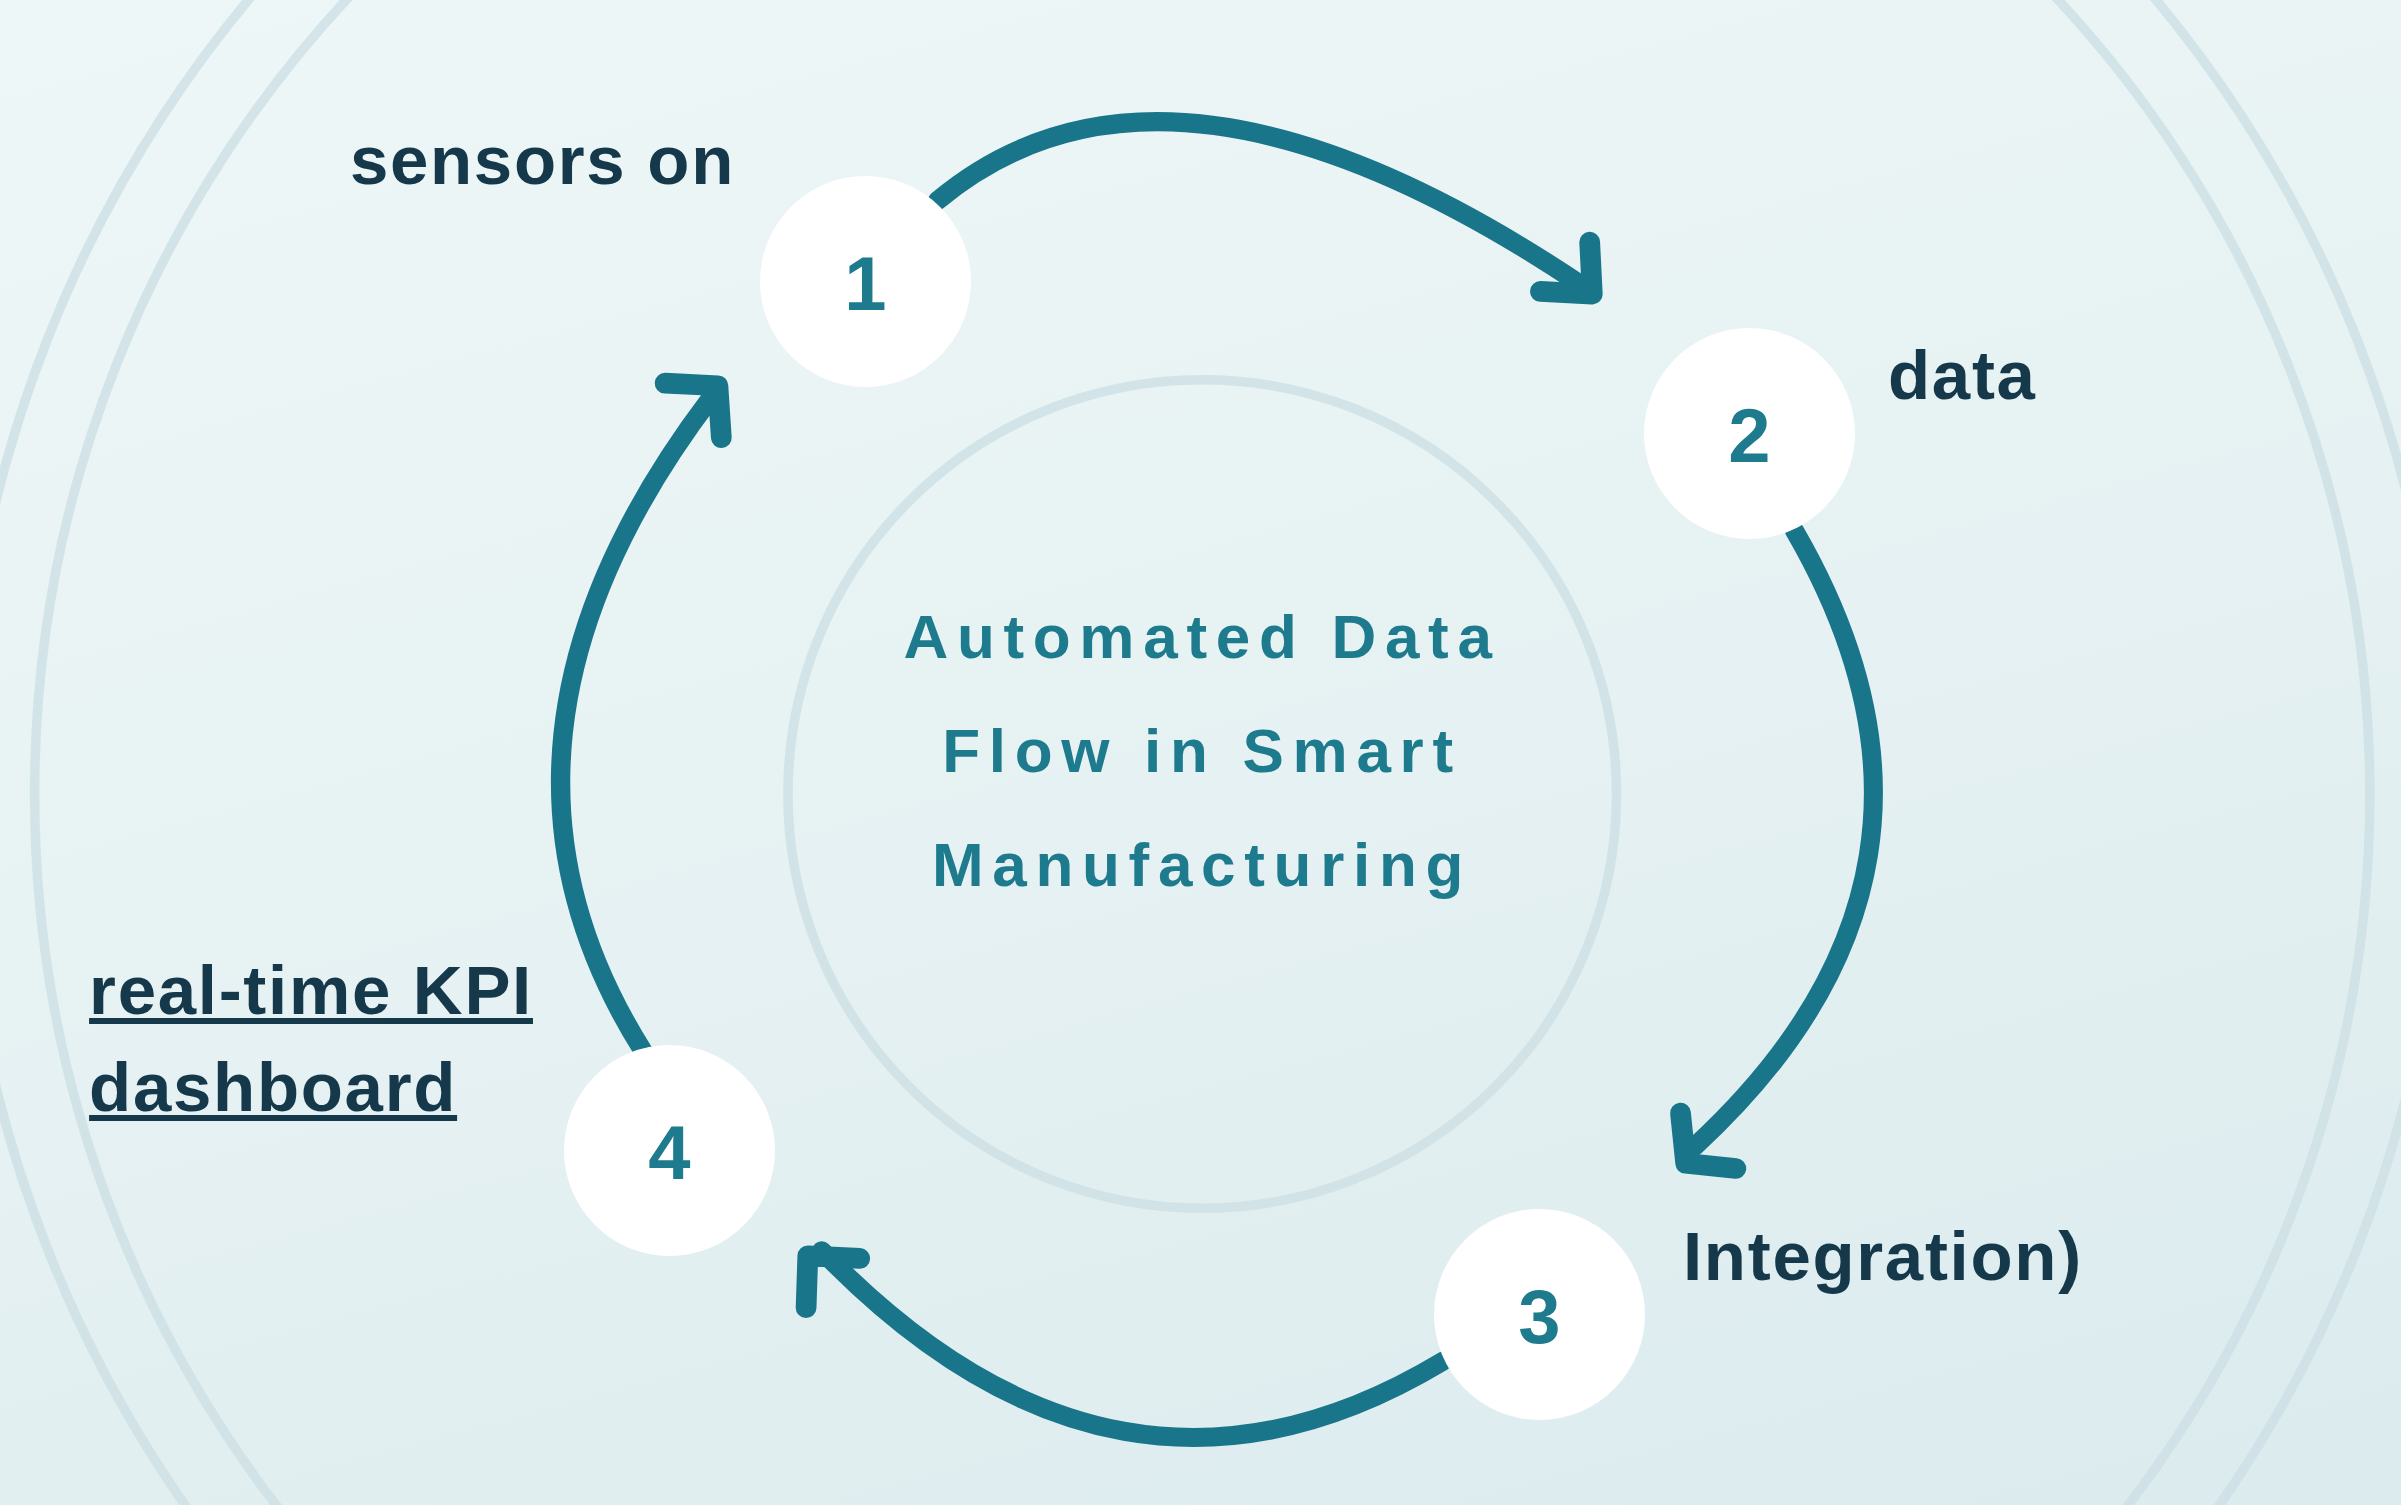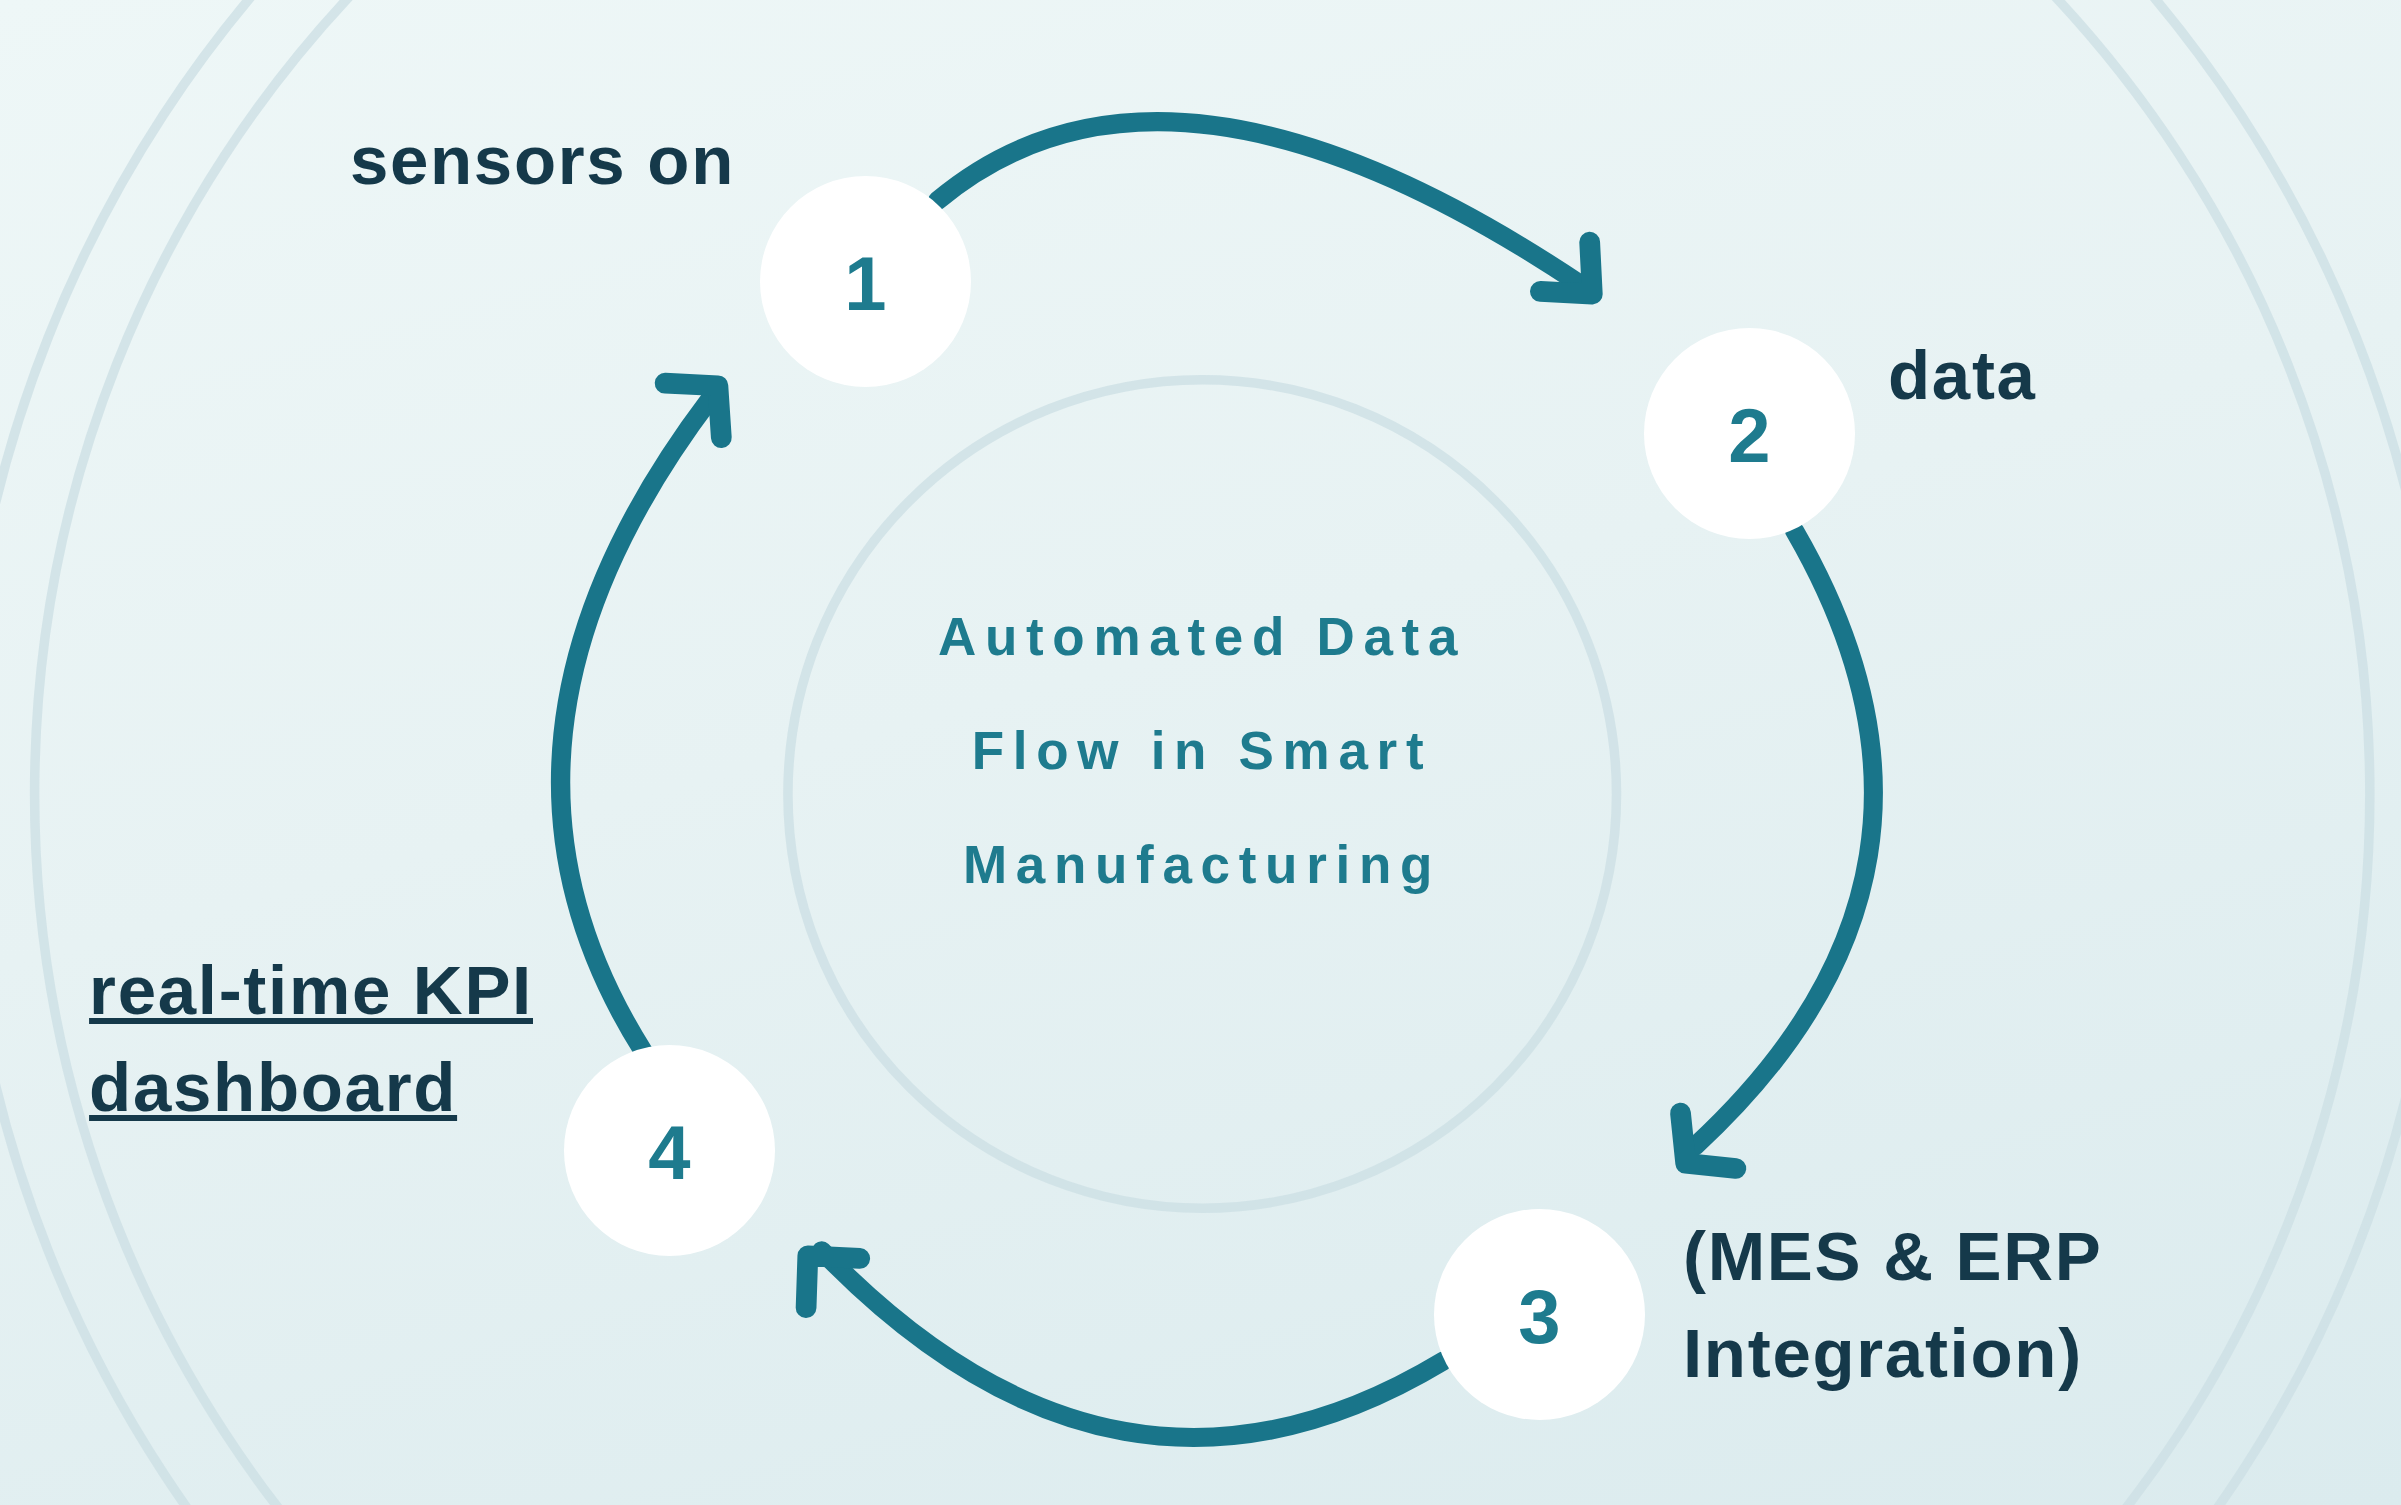--- a/index.html
+++ b/index.html
@@ -16,21 +16,21 @@
   .node{
     position:absolute;width:211px;height:211px;border-radius:50%;
     display:flex;align-items:center;justify-content:center;
   }
   .num{font-size:76px;font-weight:700;line-height:1;transform:translateY(1.7px);}
   .label{position:absolute;font-size:69px;font-weight:700;line-height:97px;letter-spacing:1.7px;white-space:nowrap;}
   .label .line{display:block;}
   .align-right{text-align:left;}
   .title{
     position:absolute;top:580px;left:1202px;transform:translateX(-50%);
-    font-size:53px;font-weight:700;line-height:114px;letter-spacing:8.7px;
+    font-size:62px;font-weight:700;line-height:114px;letter-spacing:8.7px;
     text-align:center;white-space:nowrap;
   }
   .title .line{display:block;}
   .node-1{left:760px;top:176px;}
   .node-2{left:1644px;top:328px;}
   .node-3{left:1434px;top:1209px;}
   .node-4{left:564px;top:1045px;}
   .label-1{top:112px;right:1666px;}
   .label-2{top:327px;left:1888px;}
   .label-3{top:1208px;left:1683px;}
@@ -78,21 +78,20 @@
     <span class="num" style="color: rgb(30, 123, 142);">4</span>
   </div>
 
   <div class="label label-1 align-right" style="color: rgb(21, 57, 74);">
     <span class="line">sensors on</span>
   </div>
   <div class="label label-2" style="color: rgb(21, 57, 74);">
     <span class="line">data</span>
   </div>
   <div class="label label-3" style="color: rgb(21, 57, 74);">
-    <span class="line">(MES &amp; ERP</span>
     <span class="line">Integration)</span>
   </div>
   <div class="label label-4 align-right" style="color: rgb(21, 57, 74);">
     <span class="line">real-time KPI</span>
     <span class="line">dashboard</span>
   </div>
 
 </div>
 
 

